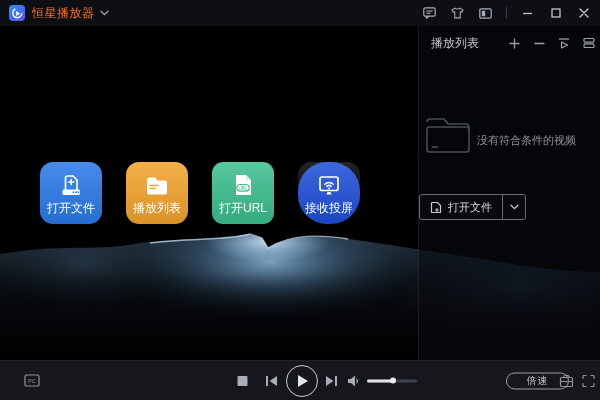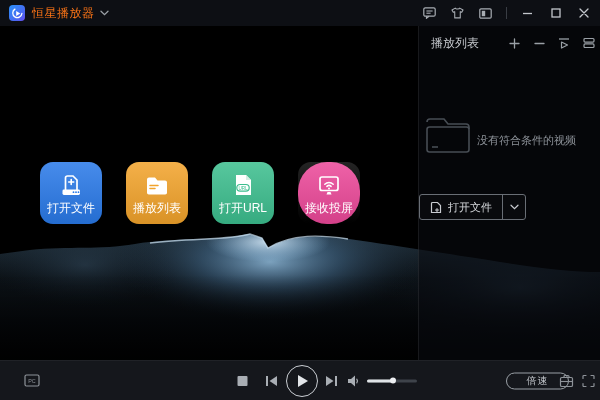--- a/index.html
+++ b/index.html
@@ -198,33 +198,33 @@
           <svg width="30" height="30" viewBox="0 0 30 30">
             <path d="M5 9.5 a2 2 0 0 1 2 -2 h6 l2.5 3 h7.5 a2 2 0 0 1 2 2 v1 H5 Z" fill="#FFFFFF"></path>
             <rect x="5" y="11.5" width="20" height="13" rx="1.8" fill="#FFFFFF"></rect>
             <line x1="8" y1="15.5" x2="16" y2="15.5" stroke="#F2A32B" stroke-width="1.5" stroke-linecap="round"></line>
             <line x1="8" y1="18.5" x2="13" y2="18.5" stroke="#F2A32B" stroke-width="1.5" stroke-linecap="round"></line>
           </svg>
         </span>
         <span class="tlabel">播放列表</span>
       </div>
 
-      <div class="tile" style="background: rgb(60, 190, 142);">
+      <div class="tile" style="background: rgb(60, 190, 142); border-radius: 11px;">
         <span class="ticon">
           <svg width="30" height="30" viewBox="0 0 30 30">
             <path d="M8 5 h10 l5 5 v15 H8 Z" fill="#FFFFFF"></path>
             <path d="M18 5 l5 5 h-5 Z" fill="#D7EDE4"></path>
             <rect x="8.8" y="14.5" width="12.4" height="6.6" rx="3.3" fill="none" stroke="#3CBE8E" stroke-width="1.2"></rect>
             <text x="15" y="19.6" text-anchor="middle" font-size="4.6" font-family="Liberation Sans,sans-serif" fill="#3CBE8E">URL</text>
           </svg>
         </span>
         <span class="tlabel">打开URL</span>
       </div>
 
-      <div class="tile" style="background: #ec4899; border-radius: 29px;">
+      <div class="tile" style="background: #1d4ed8; border-radius: 29px;">
         <span class="ticon">
           <svg width="30" height="30" viewBox="0 0 30 30">
             <rect x="6" y="7" width="18" height="13.5" rx="2" fill="none" stroke="#FFFFFF" stroke-width="1.7"></rect>
             <path d="M10.8 14.2 a6 6 0 0 1 8.4 0" fill="none" stroke="#FFFFFF" stroke-width="1.5" stroke-linecap="round"></path>
             <path d="M12.9 16.4 a3 3 0 0 1 4.2 0" fill="none" stroke="#FFFFFF" stroke-width="1.5" stroke-linecap="round"></path>
             <circle cx="15" cy="18.4" r="1" fill="#FFFFFF"></circle>
             <path d="M12.5 24.5 l1 -2.5 h3 l1 2.5 Z" fill="#FFFFFF"></path>
           </svg>
         </span>
         <span class="tlabel">接收投屏</span>

